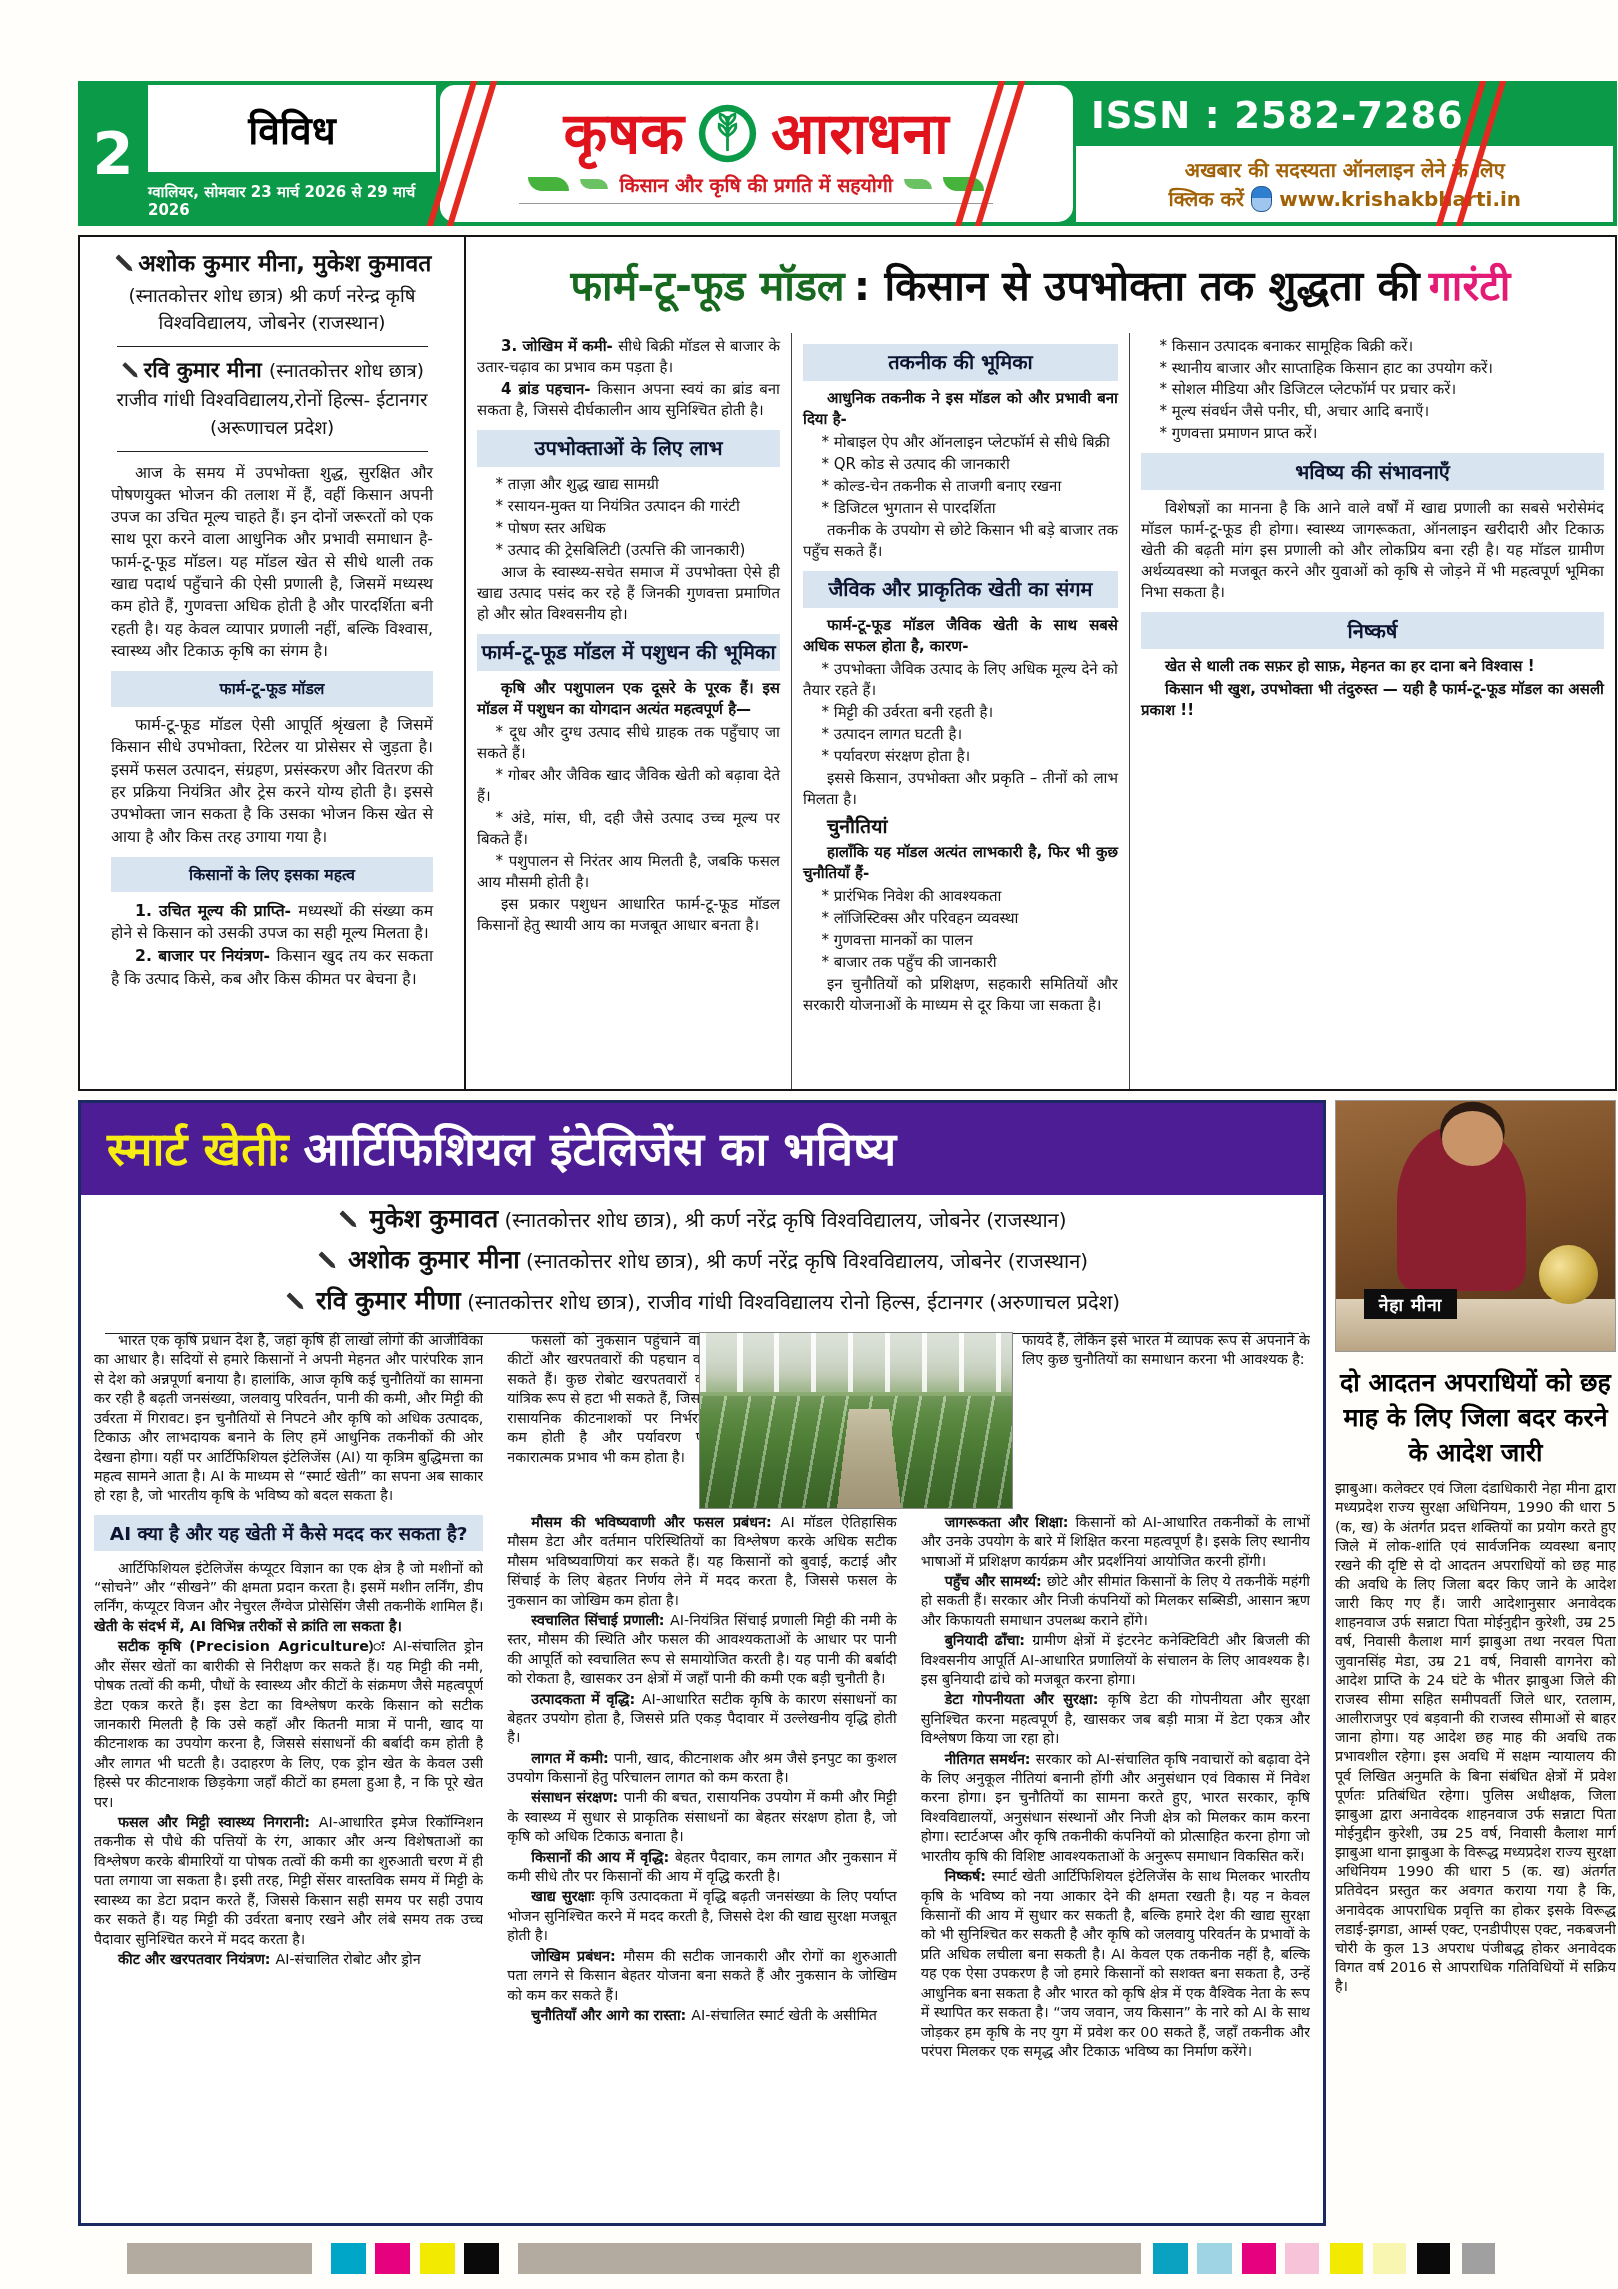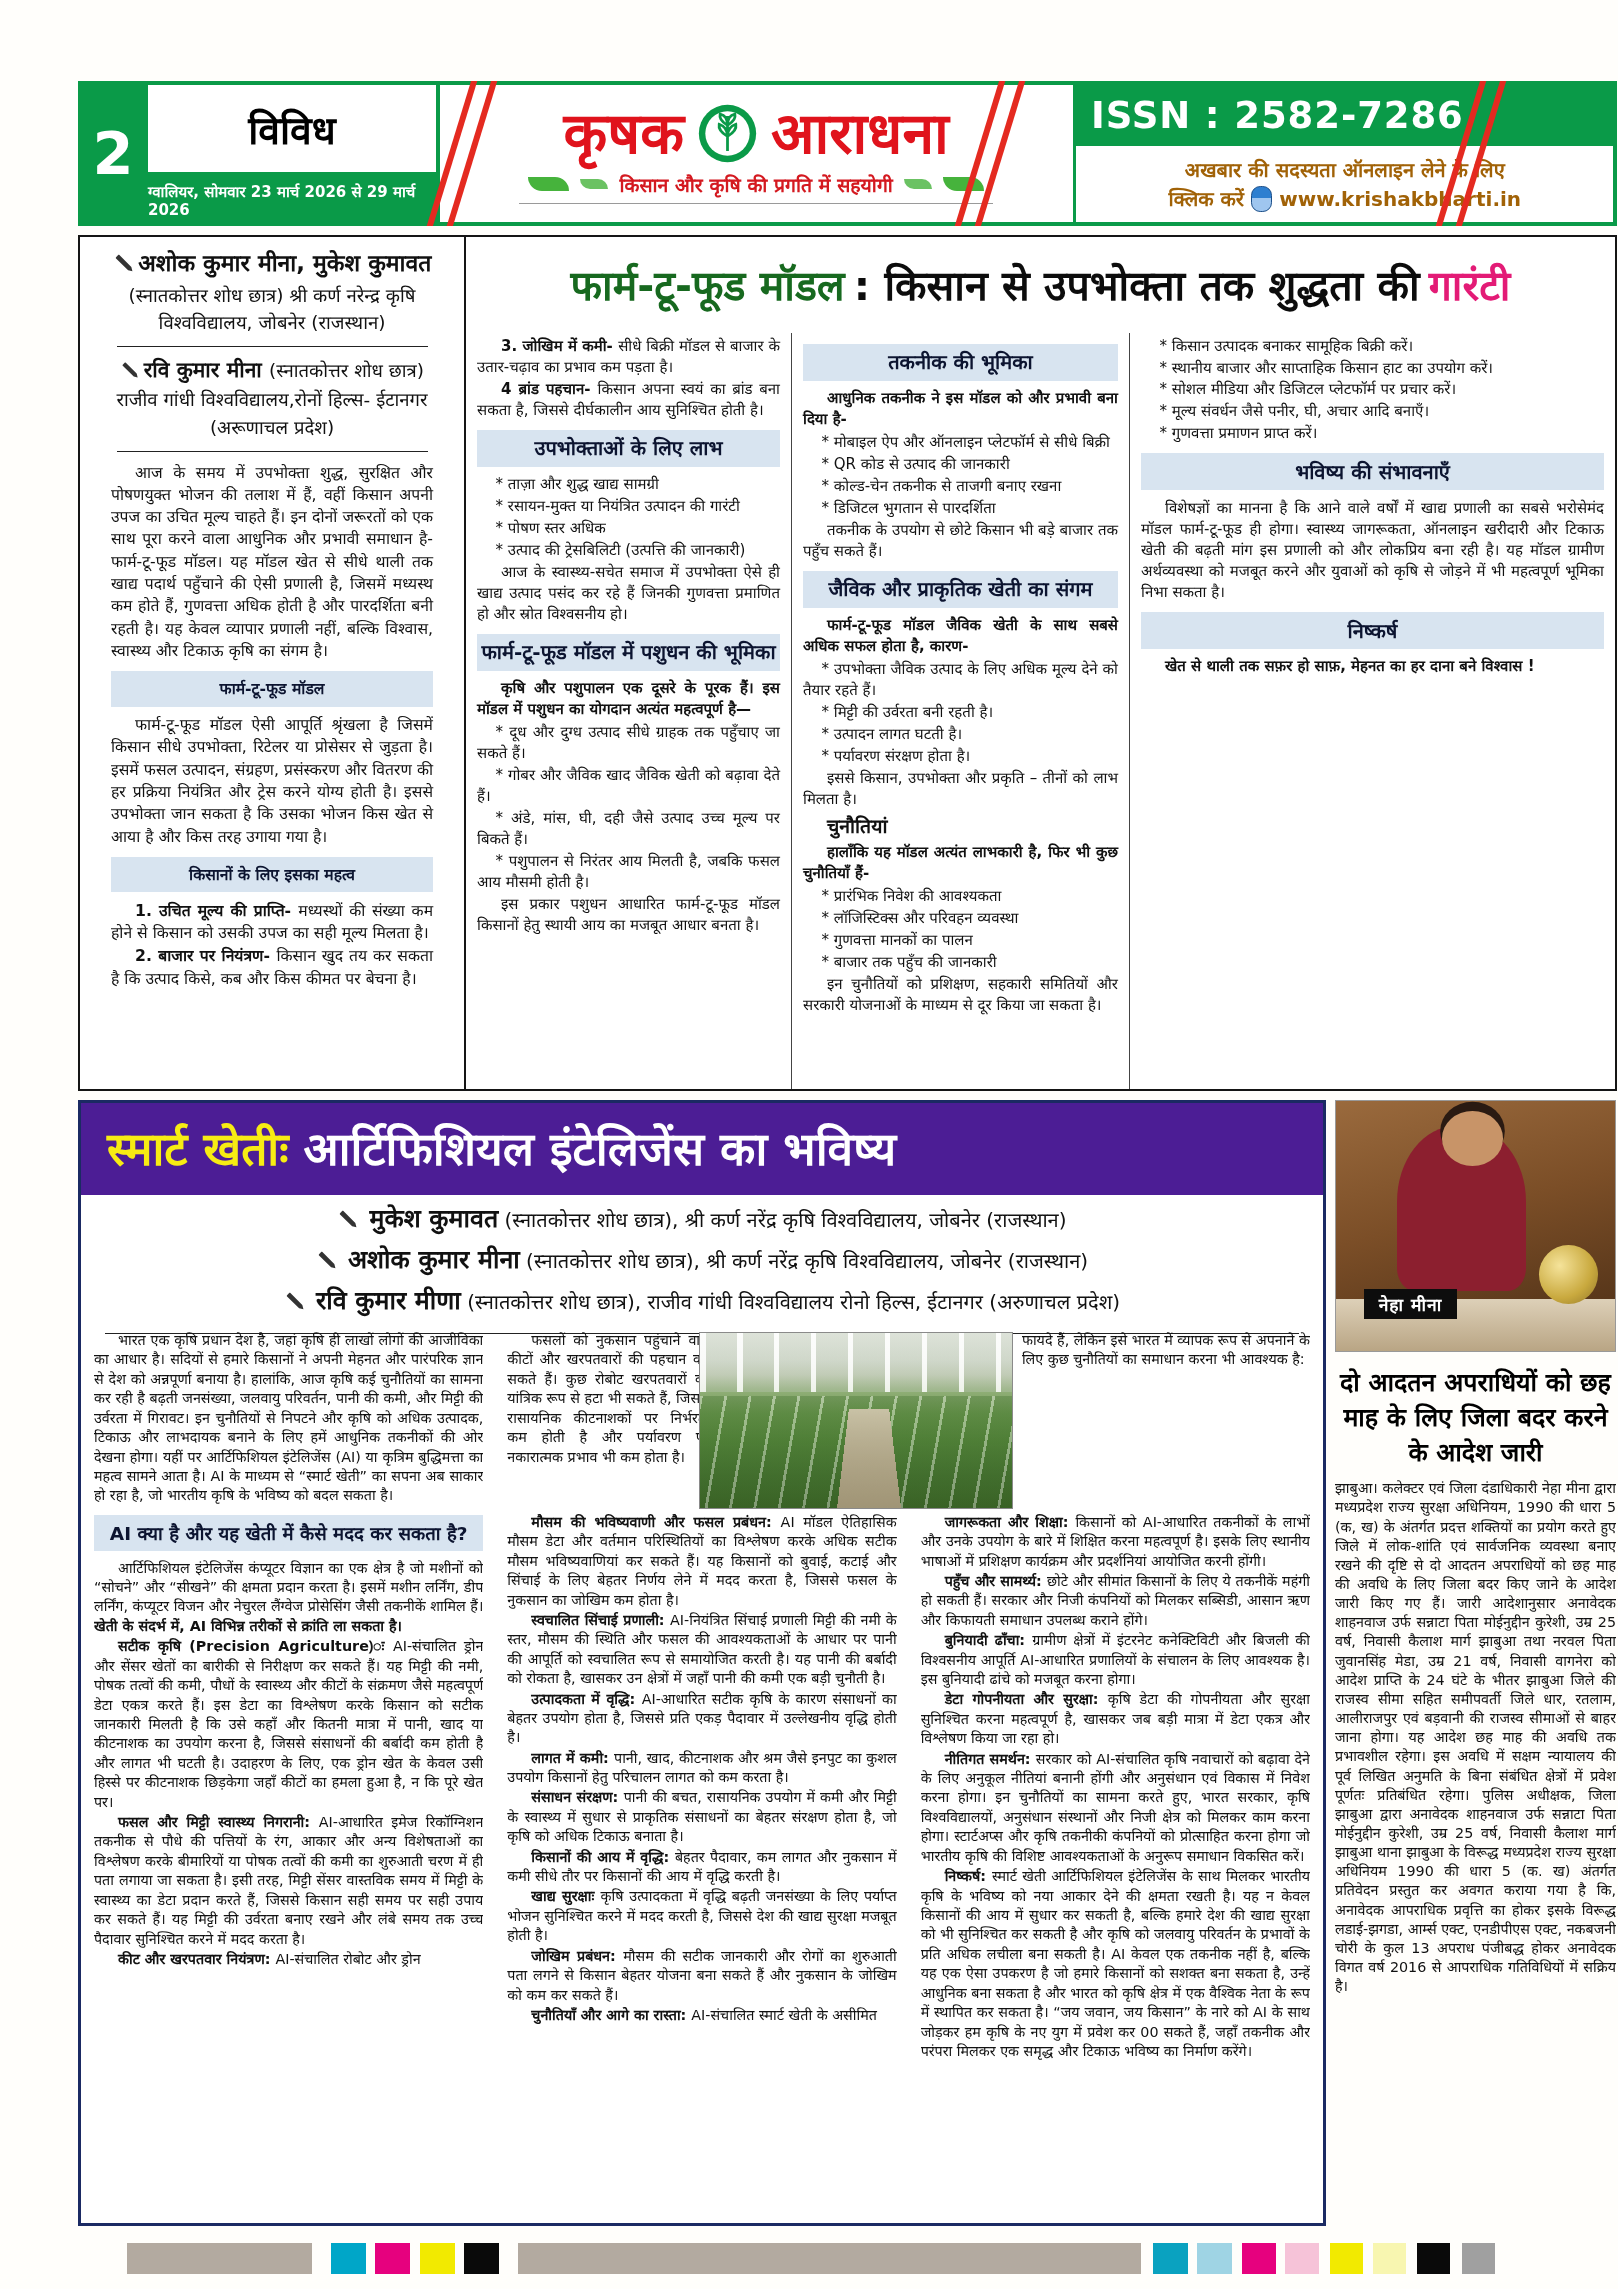--- a/index.html
+++ b/index.html
@@ -5,21 +5,21 @@
   html,body{margin:0;padding:0;background:#ffffff;}
   body{width:1619px;height:2290px;position:relative;font-family:"DejaVu Sans","Liberation Sans",sans-serif;color:#111;}
   .page{position:absolute;inset:0;background:#fffefb;overflow:hidden;}
 
   
   .masthead{position:absolute;left:78px;top:81px;width:1539px;height:145px;background:#0a9a48;display:flex;overflow:hidden;}
   .m-pagenum{width:70px;color:#fff;font-size:59px;font-weight:bold;display:flex;align-items:center;justify-content:center;}
   .m-catcell{width:288px;position:relative;}
   .m-catbox{position:absolute;left:0;top:3.7px;width:100%;height:87px;background:#fff;display:flex;align-items:center;justify-content:center;font-size:39px;font-weight:bold;color:#000;}
   .m-date{position:absolute;left:0;bottom:0;height:52px;width:100%;color:#fff;font-size:15px;font-weight:bold;display:flex;align-items:center;justify-content:center;text-align:left;}
-  .m-center{flex:1;background:#fff;margin:3.7px 0 3.7px 3.7px;position:relative;display:flex;flex-direction:column;align-items:center;justify-content:center;}
+  .m-center{flex:1;background:#fff;margin:3.7px 0 3.7px 3.7px;position:relative;display:flex;flex-direction:column;align-items:center;justify-content:center;border-radius:15px;}
   .logo-row{display:flex;align-items:center;gap:13px;}
   .logo-word{color:#e0131c;font-size:57px;font-weight:bold;line-height:1;}
   .tagline-wrap{display:flex;align-items:center;gap:11px;margin-top:7.4px;border-bottom:1.8px solid #9a9a9a;padding:0 9.2px 5.5px;}
   .leaf{width:41px;height:14px;background:#46b33c;border-radius:0 14.8px 0 14.8px;}
   .leaf.small{width:28px;height:10px;opacity:.8;}
   .tagline{color:#d41920;font-size:19.4px;font-weight:bold;}
   .m-right{width:537px;background:#fff;margin:3.7px;display:flex;flex-direction:column;}
   .m-issn{height:61px;background:#0a9a48;color:#fff;font-weight:bold;font-size:37px;display:flex;align-items:center;padding-left:14.8px;letter-spacing:0.9px;}
   .m-sub{flex:1;display:flex;flex-direction:column;justify-content:center;align-items:center;gap:2.8px;font-size:20px;font-weight:bold;color:#a16207;}
   .m-sub-row{display:flex;align-items:center;gap:7.4px;}
@@ -214,20 +214,21 @@
         <div class="a1col d">
             <div class="blk blk-item">* किसान उत्पादक बनाकर सामूहिक बिक्री करें।</div>
             <div class="blk blk-item">* स्थानीय बाजार और साप्ताहिक किसान हाट का उपयोग करें।</div>
             <div class="blk blk-item">* सोशल मीडिया और डिजिटल प्लेटफॉर्म पर प्रचार करें।</div>
             <div class="blk blk-item">* मूल्य संवर्धन जैसे पनीर, घी, अचार आदि बनाएँ।</div>
             <div class="blk blk-item">* गुणवत्ता प्रमाणन प्राप्त करें।</div>
             <div class="blk blk-h">भविष्य की संभावनाएँ</div>
             <div class="blk blk-p">विशेषज्ञों का मानना है कि आने वाले वर्षों में खाद्य प्रणाली का सबसे भरोसेमंद मॉडल फार्म-टू-फूड ही होगा। स्वास्थ्य जागरूकता, ऑनलाइन खरीदारी और टिकाऊ खेती की बढ़ती मांग इस प्रणाली को और लोकप्रिय बना रही है। यह मॉडल ग्रामीण अर्थव्यवस्था को मजबूत करने और युवाओं को कृषि से जोड़ने में भी महत्वपूर्ण भूमिका निभा सकता है।</div>
             <div class="blk blk-h">निष्कर्ष</div>
             <div class="blk blk-bold">खेत से थाली तक सफ़र हो साफ़, मेहनत का हर दाना बने विश्वास !</div>
+            <div class="blk blk-bold">किसान भी खुश, उपभोक्ता भी तंदुरुस्त — यही है फार्म-टू-फूड मॉडल का असली प्रकाश !!</div>
           </div>
       </div>
     </div>
   </div>
 
   <div class="article2">
     <div class="a2-banner">
       <span class="y">स्मार्ट खेतीः</span>
       <span class="w">आर्टिफिशियल इंटेलिजेंस का भविष्य</span>
     </div>

